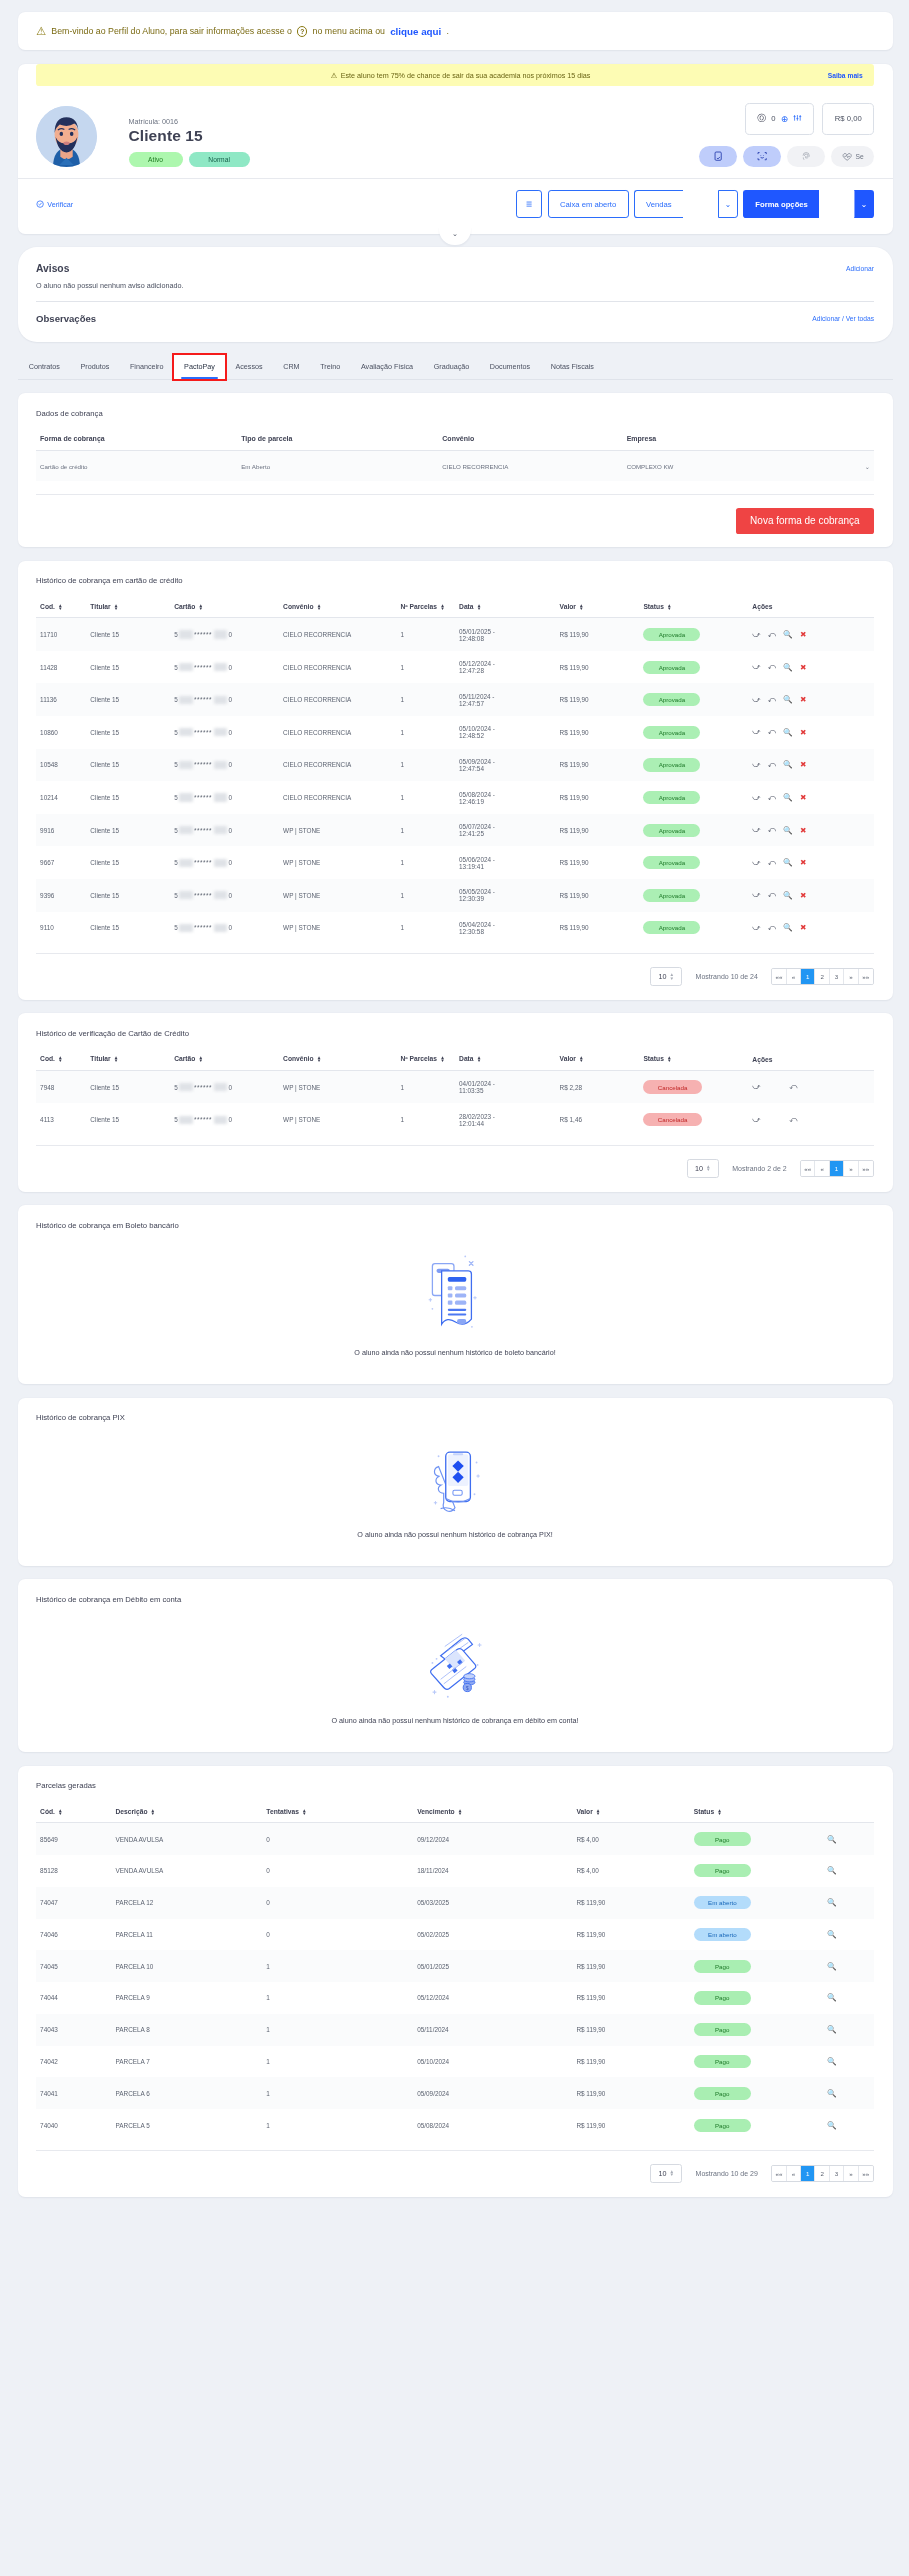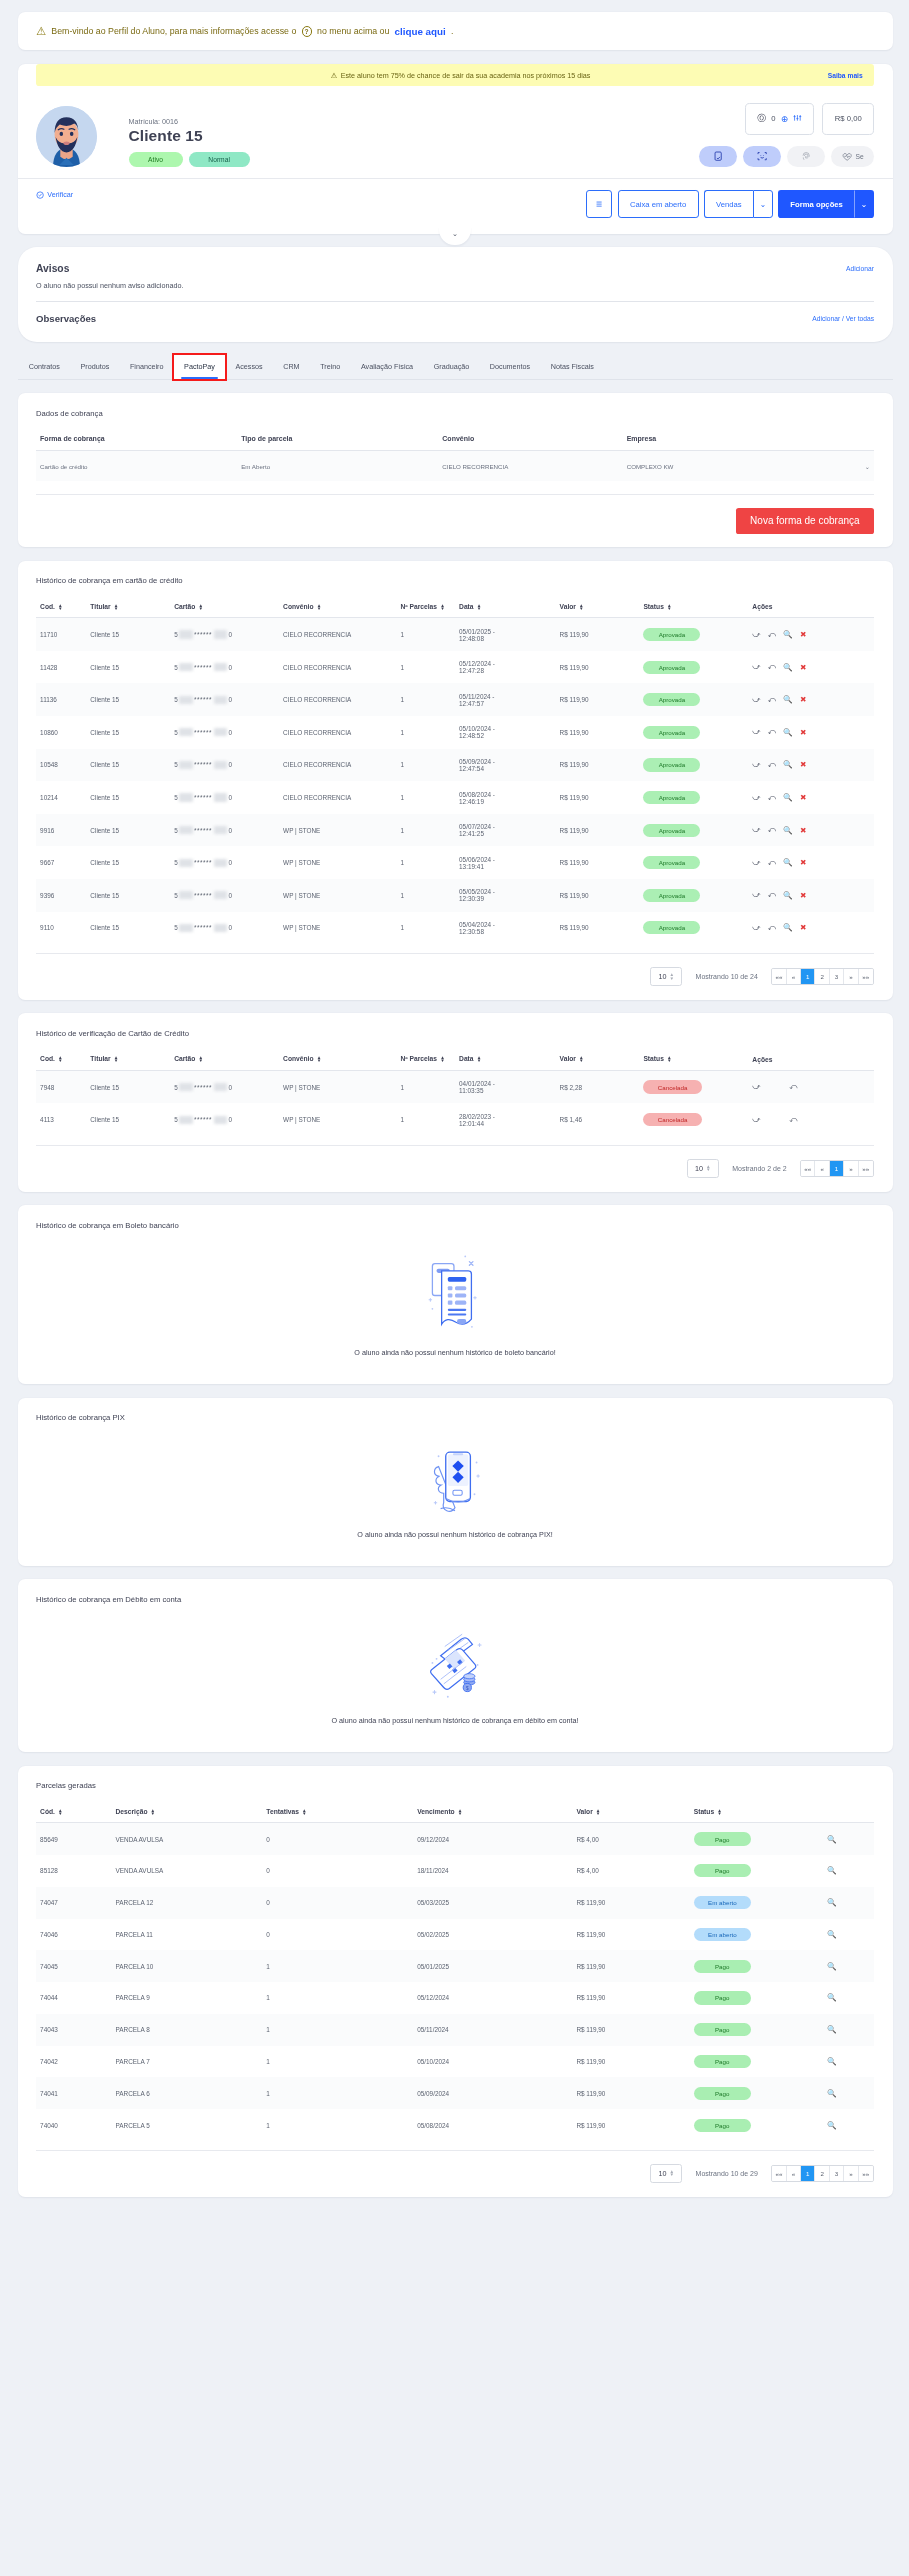--- a/index.html
+++ b/index.html
@@ -81,34 +81,34 @@
     display: flex; align-items: center; justify-content: center; gap: 3.6px;
     padding: 0 10.3px; font-size: 6.7px; color: #6b7280; background: #f1f2f5;
   }
   .qa.active { background: #bfcdfb; color: #1c35a8; }
   .qa svg { display: block; }
 
   .profile-footer {
     border-top: 0.5px solid #e7e9ee;
     margin: 11.3px 0 0 0;
     padding: 11.3px 18.5px 15.5px 18.5px;
-    display: flex; align-items: flex-start; justify-content: space-between;
+    display: flex; align-items: center; justify-content: space-between;
   }
   .verificar { display: flex; align-items: center; gap: 3.1px; color: #2b6dfb; font-size: 7.2px; cursor: pointer; }
   .btn-row { display: flex; align-items: stretch; gap: 5.2px; }
   .btn {
     border: 0.8px solid #2b6dfb; color: #2b6dfb; background: #fff;
     border-radius: 3.1px; height: 28px; display: flex; align-items: center;
     justify-content: center; padding: 0 11.3px; font-size: 7.7px; cursor: pointer;
   }
   .btn.icon-only { padding: 0 8.2px; }
   .btn.primary { background: #1f57ff; border-color: #1f57ff; color: #fff; font-weight: bold; border-radius: 3.1px 0 0 3.1px; }
   .btn.caret { padding: 0 5.7px; border-radius: 0 3.1px 3.1px 0; border-left: 0.5px solid rgba(255,255,255,.45); }
   .btn.primary.caret { background: #1f57ff; color: #fff; }
-  .split { display: flex; }
+  .split { display: flex; gap: 35px; }
   .split .btn:first-child { border-radius: 3.1px 0 0 3.1px; border-right: none; }
   .split .btn:last-child { border-radius: 0 3.1px 3.1px 0; padding: 0 5.7px; }
 
   .collapse-tab {
     position: absolute; left: 50%; transform: translateX(-50%);
     bottom: -11.3px; width: 32px; height: 17.5px; background: #fff;
     border-radius: 0 0 15.5px 15.5px; display: flex; align-items: flex-start;
     justify-content: center; padding-top: 1.5px; color: #4a5060; font-size: 7.2px;
     box-shadow: 0 1.5px 2.1px rgba(40,50,80,.06);
   }
@@ -205,21 +205,21 @@
   
   .empty { text-align: center; padding: 5.2px 0 13.4px 0; }
   .empty svg { display: block; margin: 0 auto; }
   .empty-text { font-size: 7.2px; color: #3f4254; margin-top: 8.2px; }
 </style>
 </head>
 <body>
 
 <div class="card welcome">
   <span class="w-warn">⚠</span>
-  <span>Bem-vindo ao Perfil do Aluno, para mais informações acesse o</span>
+  <span>Bem-vindo ao Perfil do Aluno, para sair informações acesse o</span>
   <span class="q-mark">?</span>
   <span>no menu acima ou</span>
   <a class="link" href="#">clique aqui</a>
   <span>.</span>
 </div>
 
 <div class="card profile-card">
 
   <div class="churn-banner">
     <span style="width:46px"></span>

